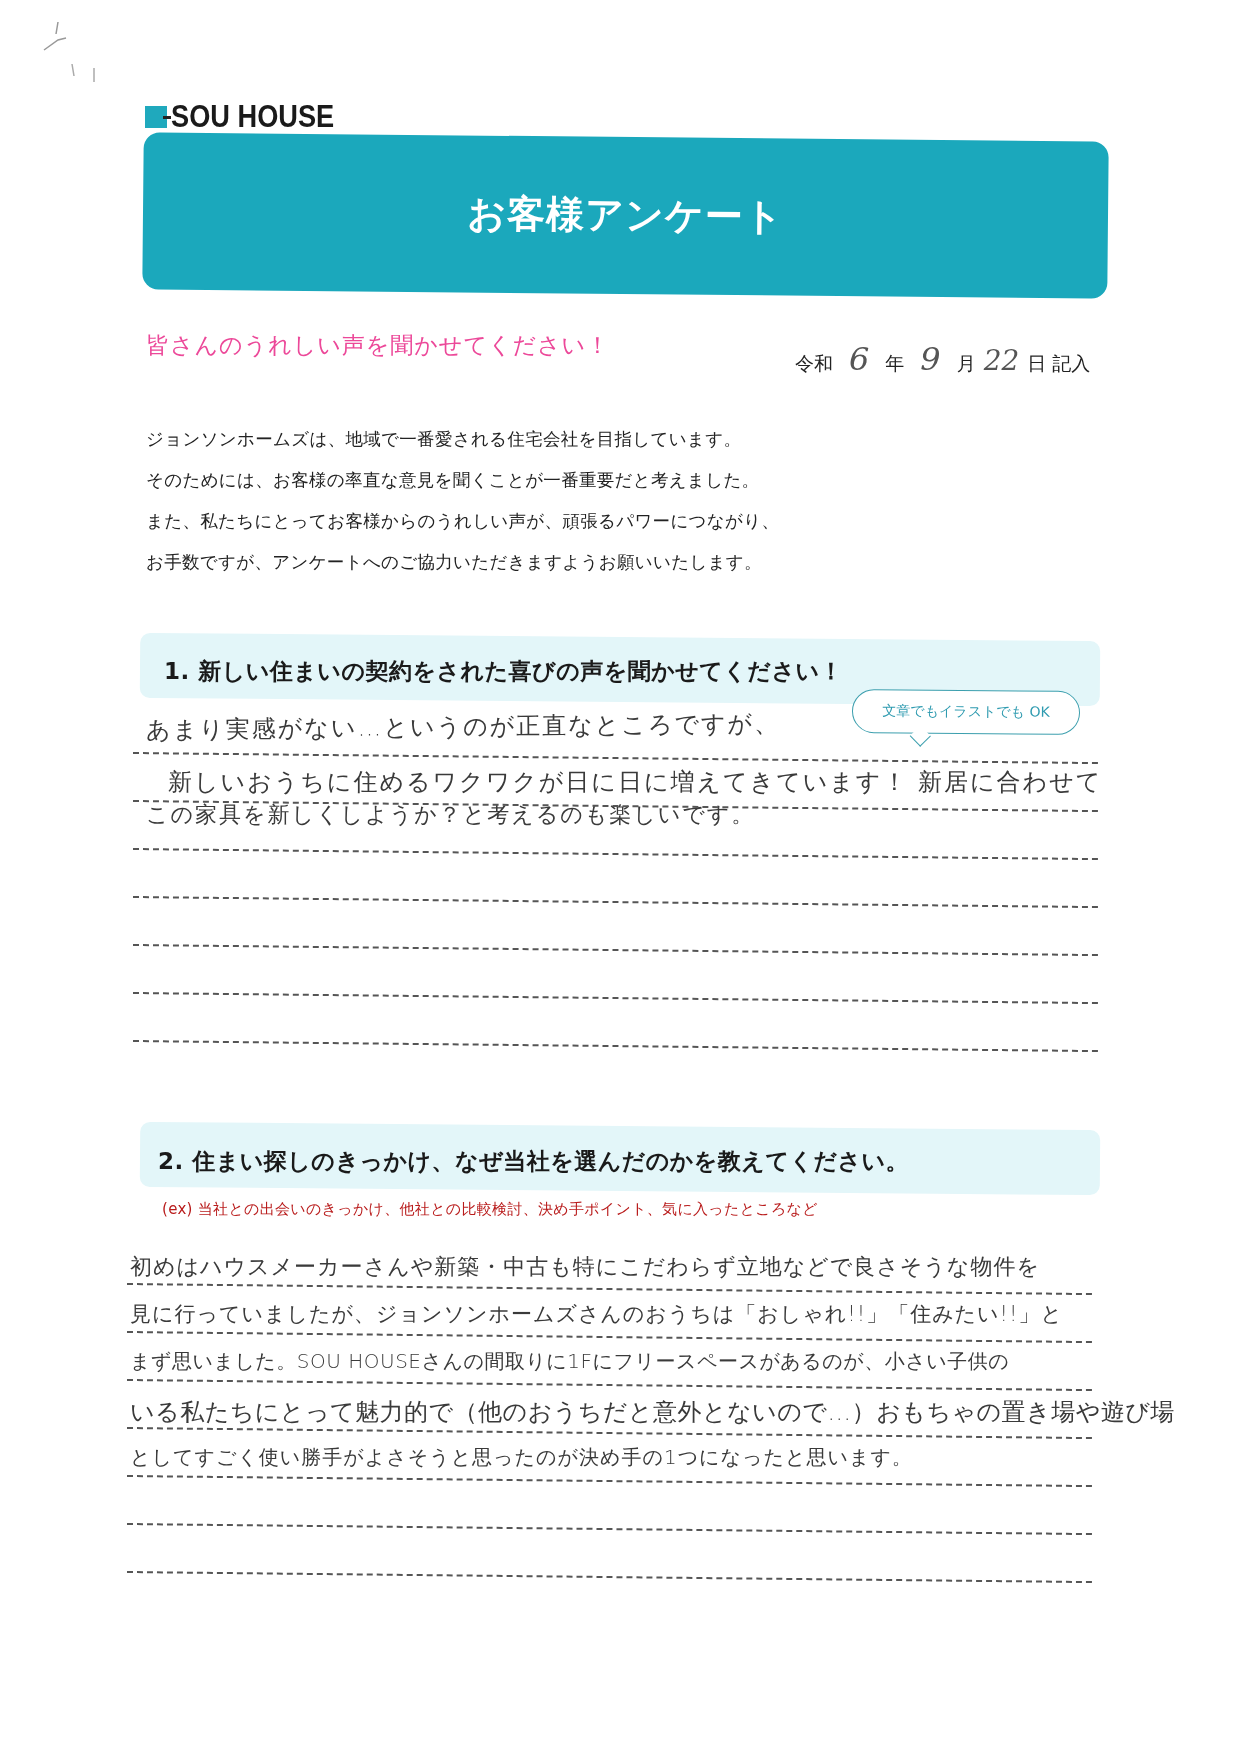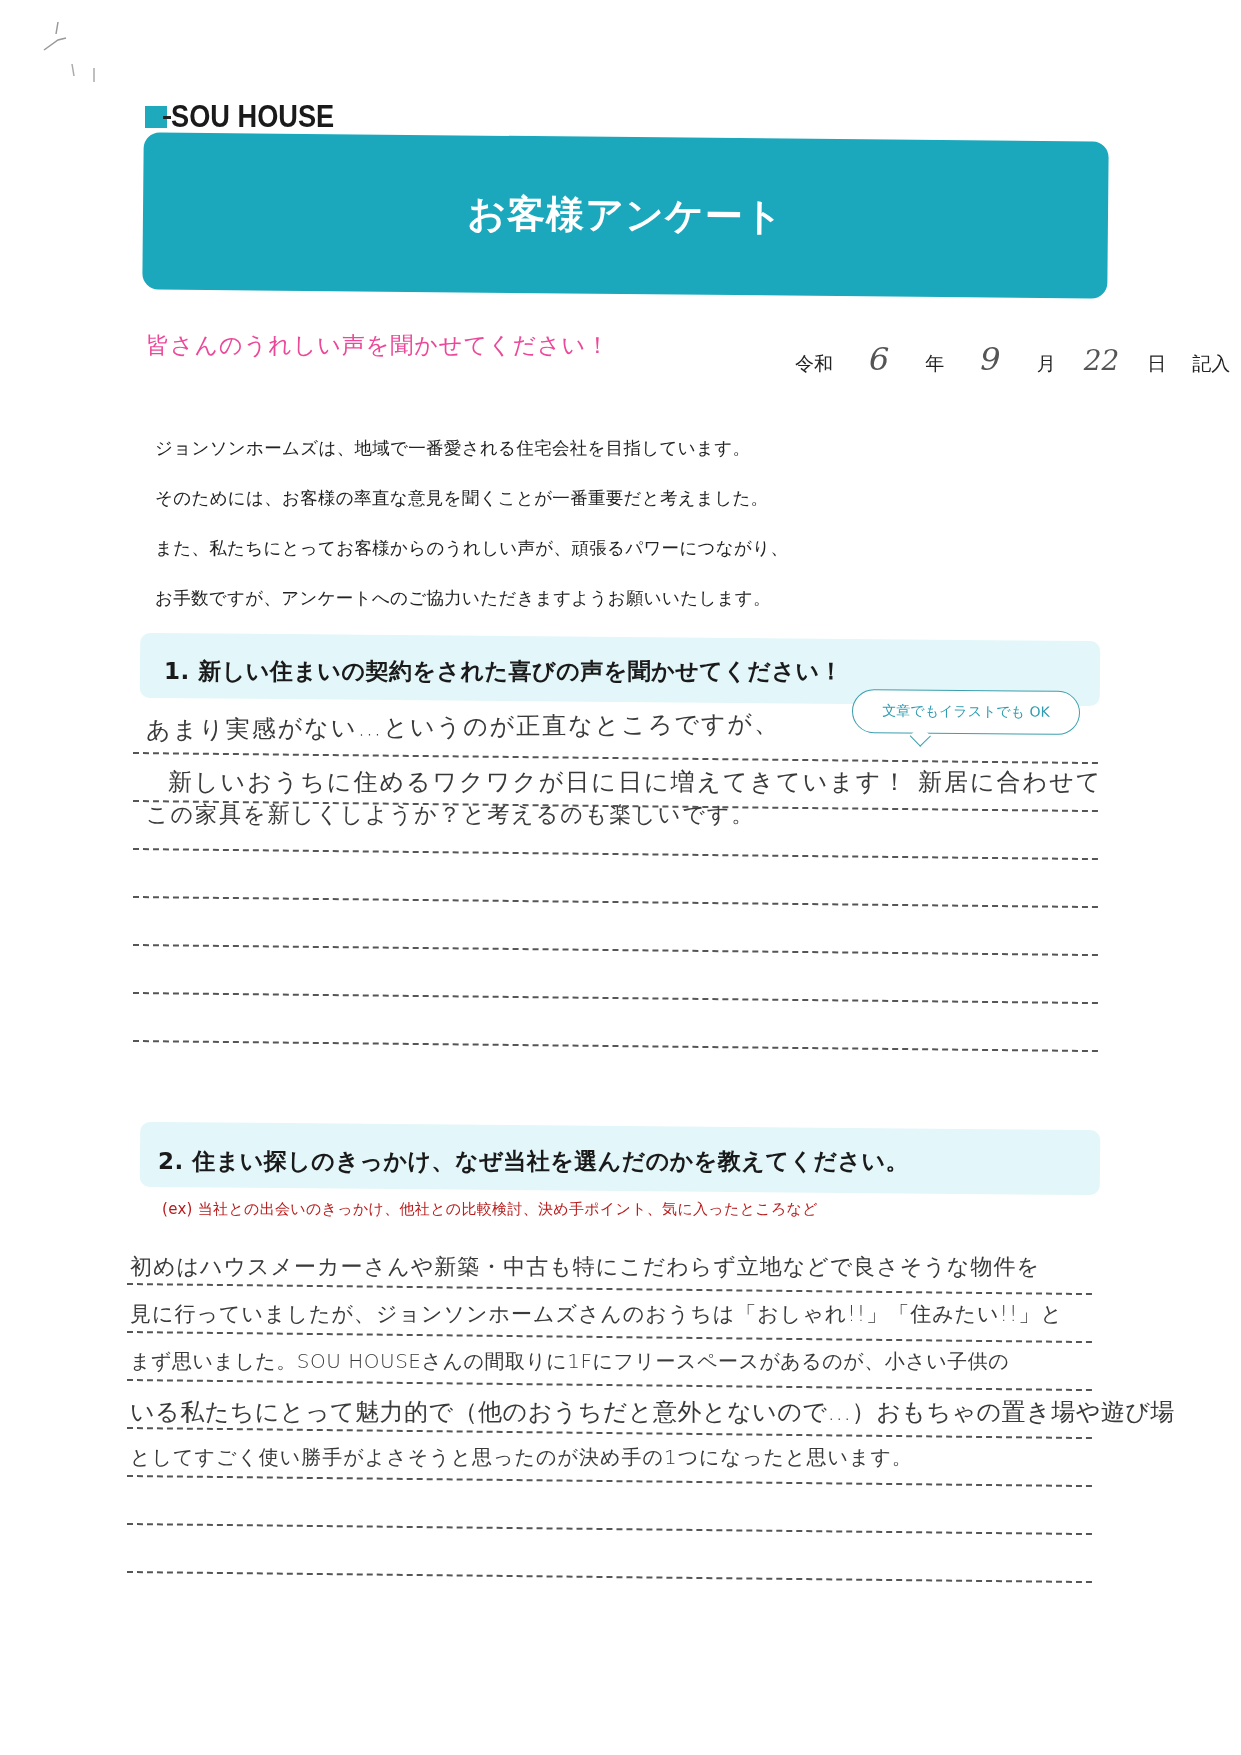--- a/index.html
+++ b/index.html
@@ -83,40 +83,39 @@
       letter-spacing: 1px;
     }
     .date-line {
       position: absolute;
       left: 795px;
       top: 340px;
       display: flex;
       align-items: baseline;
       font-size: 19px;
       color: #222;
-      gap: 20px;
     }
     .date-line .hand {
       font-family: "DejaVu Serif", serif;
       font-style: italic;
       font-size: 32px;
       color: #555;
       margin: 0 16px;
     }
     .date-line .hand.day { margin: 0 8px; font-size: 28px; }
     .intro {
       position: absolute;
       left: 138px;
       top: 415px;
       font-size: 17.5px;
       line-height: 33px;
       color: #222;
       letter-spacing: 0.3px;
     }
-    .intro p { margin: 17px; }
+    .intro p { margin: 8px; }
 
     .q-band {
       position: absolute;
       left: 140px;
       width: 960px;
       height: 65px;
       background: #e3f6f9;
       border-radius: 10px;
       transform: rotate(0.5deg);
     }

